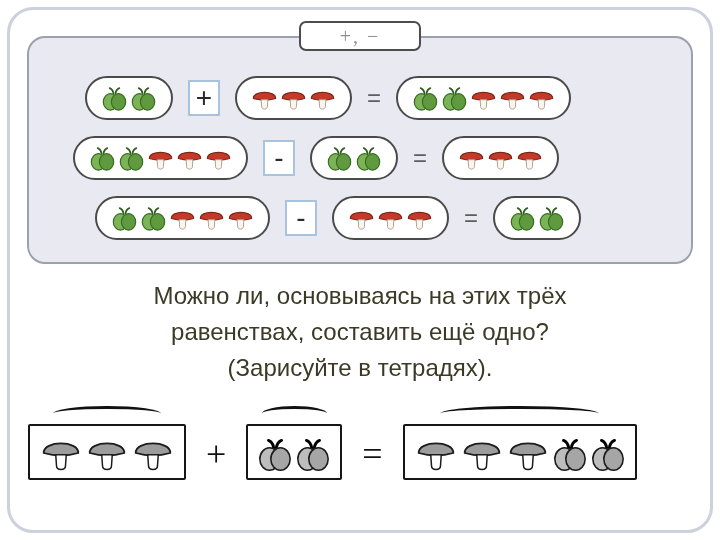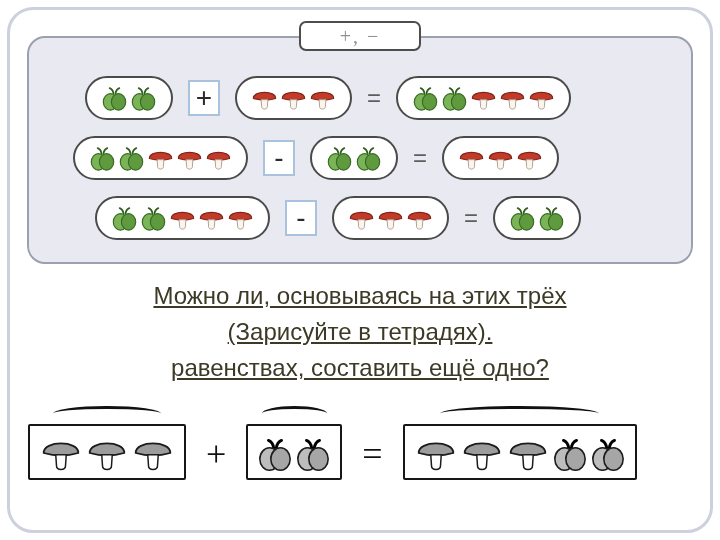--- a/index.html
+++ b/index.html
@@ -35,21 +35,21 @@
     display:flex; align-items:center; justify-content:center;
     font-size:28px; color:#2b2b2b; line-height:1; flex:0 0 auto;
   }
   .eq { font-size:24px; color:#5d5d5d; }
 
   .icon { display:inline-flex; width:27px; height:27px; }
   .icon svg { display:block; }
 
   .question {
     position:absolute; top:278px; left:0; width:720px; text-align:center;
-    font-size:24px; line-height:36px; color:#3c3a26;text-decoration:underline;
+    font-size:24px; line-height:36px; color:#3c3a26;
   }
 
   .answer { position:absolute; left:28px; top:406px; display:flex; align-items:flex-end; gap:20px; }
   .agroup { display:flex; flex-direction:column; align-items:center; }
   .arc { width:68%; height:15px; border-top:3px solid #111111; border-radius:50%; margin-bottom:3px; }
   .abox {
     display:flex; align-items:flex-end; gap:4px;
     background:#ffffff; border:2px solid #161616; border-radius:2px;
     padding:5px 10px; min-height:56px;
   }
@@ -309,22 +309,22 @@
               <ellipse cx="17.2" cy="17.5" rx="7.4" ry="8.6" fill="#5f9a3f" stroke="#3a6b24" stroke-width="1.2"></ellipse>
             </svg>
           </span>
         </div>
     </div>
 
   </div>
 
   <div class="question">
     <div>Можно ли, основываясь на этих трёх</div>
+    <div>равенствах, составить ещё одно?</div>
     <div>(Зарисуйте в тетрадях).</div>
-    <div>равенствах, составить ещё одно?</div>
   </div>
 
   <div class="answer">
     <div class="agroup">
       <div class="arc"></div>
       <div class="abox">
           <span class="icon mushroom">
             <svg viewBox="0 0 28 26" width="100%" height="100%">
               <path d="M2.5 13 C2 4.5 26 4.5 25.5 13 C18 15.2 10 15.2 2.5 13 Z" fill="#9c9c9c" stroke="#1c1c1c" stroke-width="1.2"></path>
               <path d="M10.5 14.2 L17.5 14.2 L17 21.5 C17 24.8 11 24.8 11 21.5 Z" fill="#ffffff" stroke="#1c1c1c" stroke-width="1"></path>

